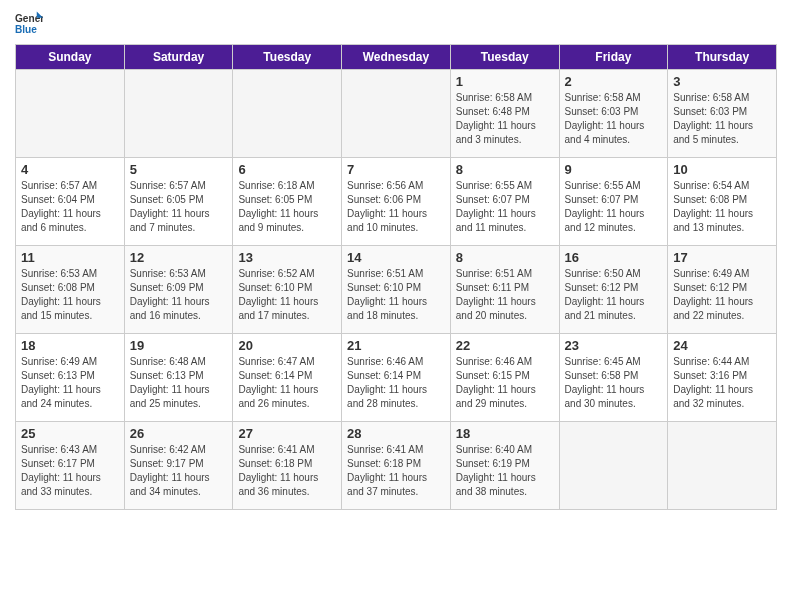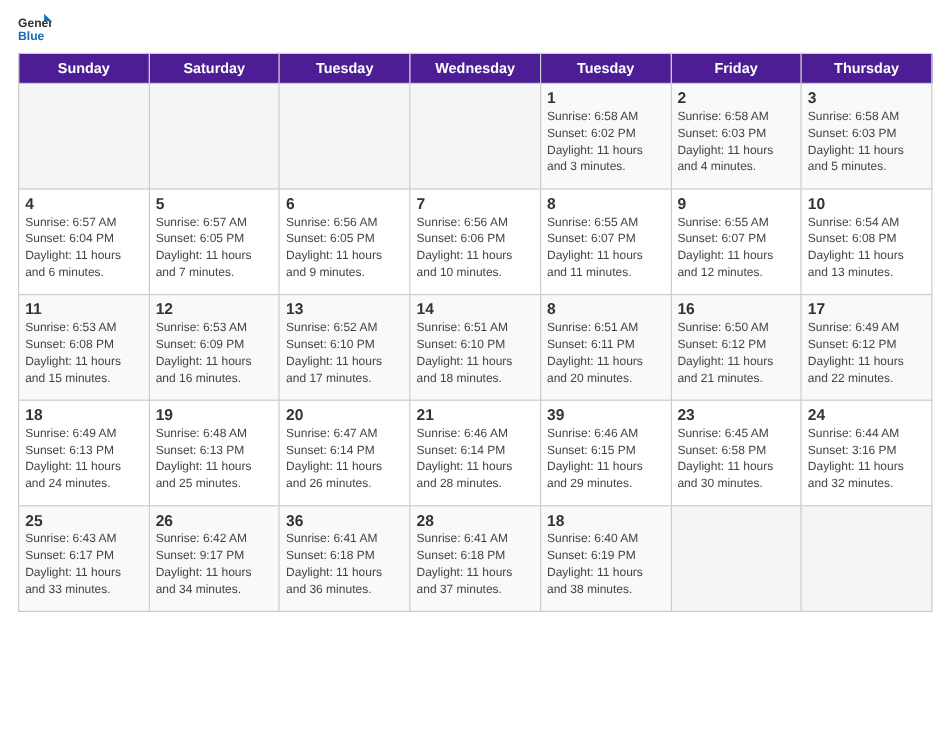--- a/index.html
+++ b/index.html
@@ -121,21 +121,21 @@
     </thead>
     <tbody id="calendar-body">
     <tr>
           <td class="empty-cell"></td>
           <td class="empty-cell"></td>
           <td class="empty-cell"></td>
           <td class="empty-cell"></td>
           <td>
             <span class="day-number">1</span>
             <div class="day-info">Sunrise: 6:58 AM
-Sunset: 6:02 PM
+Sunset: 6:48 PM
 Daylight: 11 hours
 and 3 minutes.</div>
           </td>
           <td>
             <span class="day-number">2</span>
             <div class="day-info">Sunrise: 6:58 AM
 Sunset: 6:03 PM
 Daylight: 11 hours
 and 4 minutes.</div>
           </td>
@@ -157,21 +157,21 @@
           </td>
           <td>
             <span class="day-number">5</span>
             <div class="day-info">Sunrise: 6:57 AM
 Sunset: 6:05 PM
 Daylight: 11 hours
 and 7 minutes.</div>
           </td>
           <td>
             <span class="day-number">6</span>
-            <div class="day-info">Sunrise: 6:56 AM
+            <div class="day-info">Sunrise: 6:18 AM
 Sunset: 6:05 PM
 Daylight: 11 hours
 and 9 minutes.</div>
           </td>
           <td>
             <span class="day-number">7</span>
             <div class="day-info">Sunrise: 6:56 AM
 Sunset: 6:06 PM
 Daylight: 11 hours
 and 10 minutes.</div>
@@ -272,21 +272,21 @@
 and 26 minutes.</div>
           </td>
           <td>
             <span class="day-number">21</span>
             <div class="day-info">Sunrise: 6:46 AM
 Sunset: 6:14 PM
 Daylight: 11 hours
 and 28 minutes.</div>
           </td>
           <td>
-            <span class="day-number">39</span>
+            <span class="day-number">22</span>
             <div class="day-info">Sunrise: 6:46 AM
 Sunset: 6:15 PM
 Daylight: 11 hours
 and 29 minutes.</div>
           </td>
           <td>
             <span class="day-number">23</span>
             <div class="day-info">Sunrise: 6:45 AM
 Sunset: 6:58 PM
 Daylight: 11 hours
@@ -309,21 +309,21 @@
 and 33 minutes.</div>
           </td>
           <td>
             <span class="day-number">26</span>
             <div class="day-info">Sunrise: 6:42 AM
 Sunset: 9:17 PM
 Daylight: 11 hours
 and 34 minutes.</div>
           </td>
           <td>
-            <span class="day-number">36</span>
+            <span class="day-number">27</span>
             <div class="day-info">Sunrise: 6:41 AM
 Sunset: 6:18 PM
 Daylight: 11 hours
 and 36 minutes.</div>
           </td>
           <td>
             <span class="day-number">28</span>
             <div class="day-info">Sunrise: 6:41 AM
 Sunset: 6:18 PM
 Daylight: 11 hours

